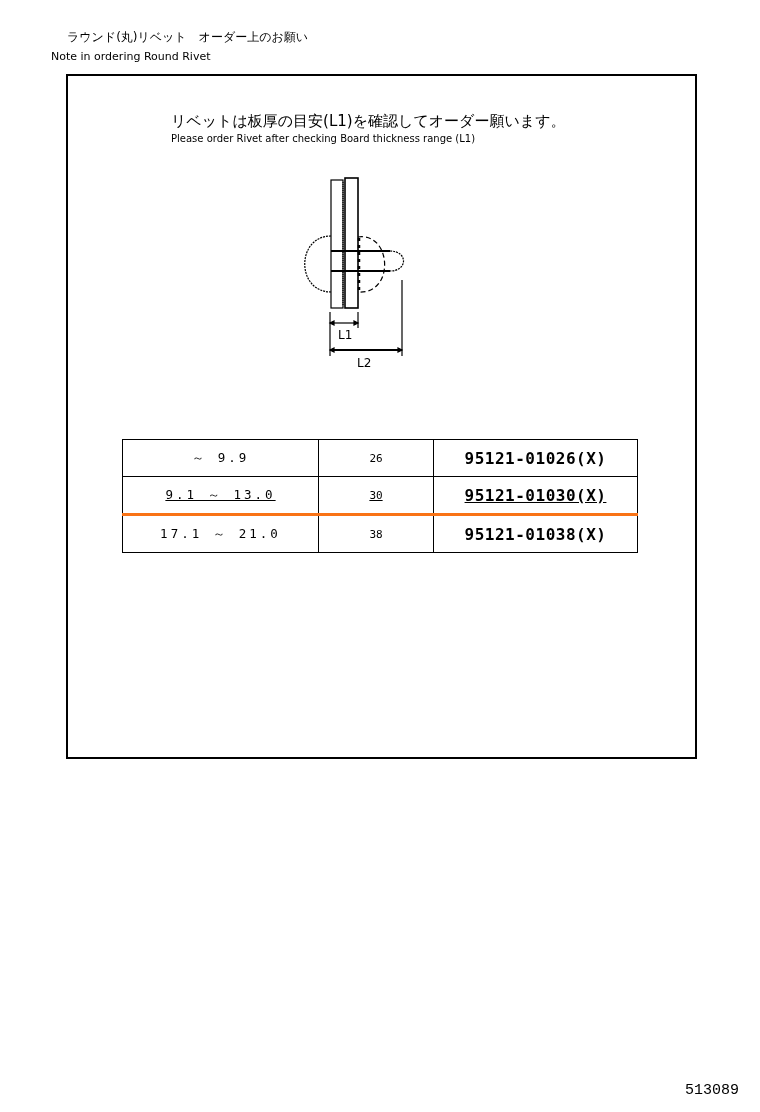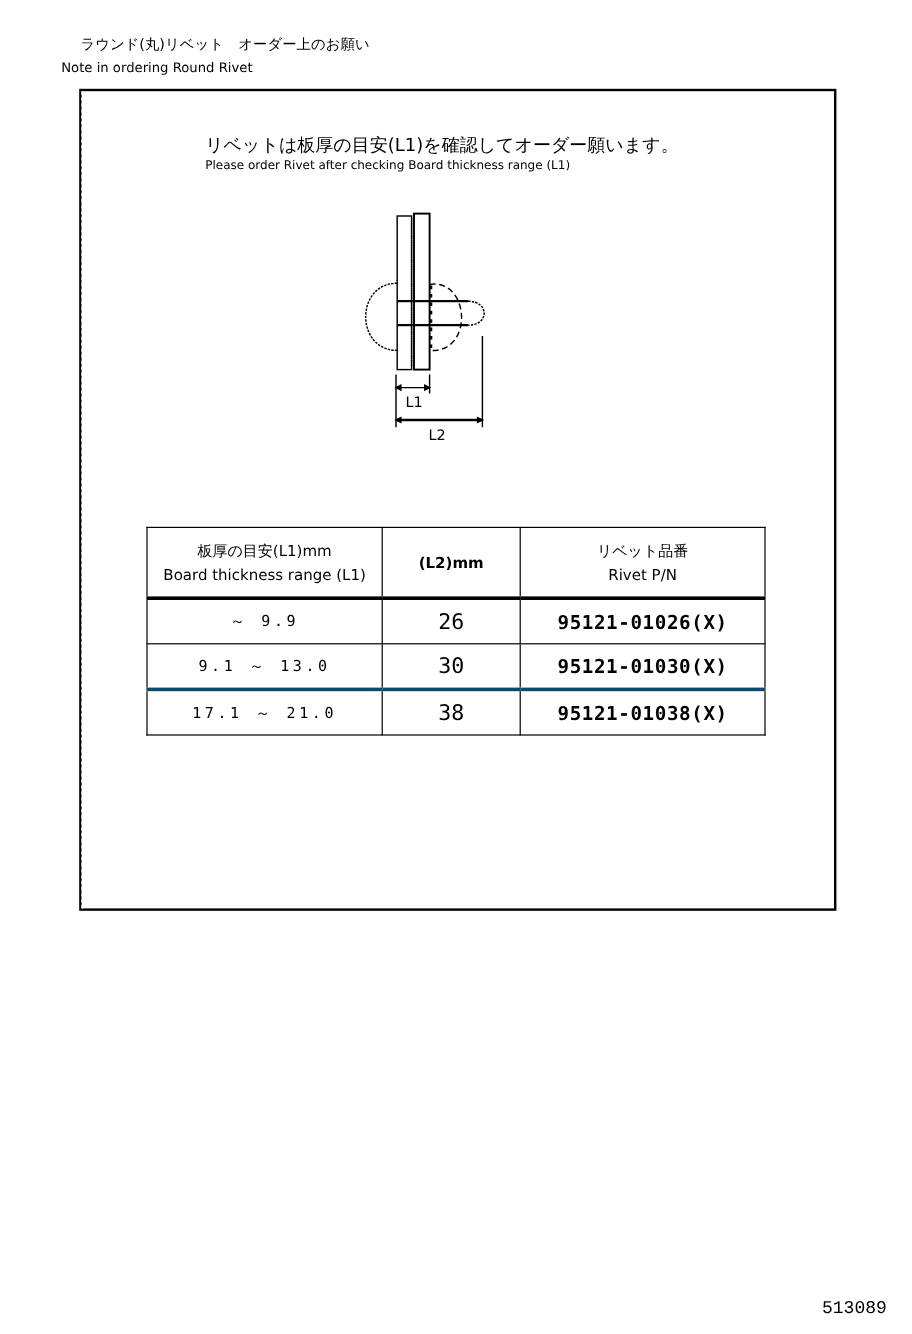--- a/index.html
+++ b/index.html
@@ -10,24 +10,24 @@
   .title-en { left: 51px; top: 50px; font-size: 11px; white-space: nowrap; }
   .frame { left: 66px; top: 74px; width: 627px; height: 681px; border: 2px solid #000; box-sizing: content-box; }
   .frame::before, .frame::after { content: ""; position: absolute; top: 0; bottom: 0; width: 0; border-left: 1px dashed #fff; }
   .instr-jp { left: 171px; top: 112px; font-size: 15px; white-space: nowrap; }
   .instr-en { left: 171px; top: 133px; font-size: 10px; white-space: nowrap; }
   .drawing { left: 290px; top: 170px; width: 130px; height: 210px; }
   .tbl { left: 122px; top: 439px; width: 515px; border-collapse: collapse; table-layout: fixed; }
   .tbl td, .tbl th { border: 1px solid #000; padding: 0; text-align: center; vertical-align: middle; font-weight: normal; }
   .tbl th { height: 57px; font-size: 12.5px; line-height: 20px; }
   .tbl tr.hdr th { border-bottom: 3px solid #000; }
-  .tbl tr.thick td { border-bottom: 3px solid #0c4a6e; }
+  .tbl tr.thick td { border-bottom: 3px solid #f97316; text-decoration: underline; }
   .tbl td { height: 36px; }
   .tbl td.range { font-size: 12.5px; letter-spacing: 3px; font-family: "DejaVu Sans Mono", monospace; }
-  .tbl td.l2 { font-size: 18px; font-family: "DejaVu Sans Mono", monospace; }
+  .tbl td.l2 { font-size: 11px; font-family: "DejaVu Sans Mono", monospace; }
   .tbl td.pn { font-size: 16px; font-weight: bold; font-family: "DejaVu Sans Mono", monospace; letter-spacing: 0.5px; }
   .doc-num { left: 685px; top: 1082px; font-size: 15px; font-family: Liberation Mono, monospace; }
 </style>
 </head>
 <body>
 
 <div class="abs title-jp">ラウンド(丸)リベット　オーダー上のお願い</div>
 <div class="abs title-en">Note in ordering Round Rivet</div>
 
 <div class="abs frame"></div>
@@ -69,33 +69,20 @@
   <text x="357" y="367" font-size="12" font-family="DejaVu Sans, sans-serif">L2</text>
 </svg>
 
 <table class="abs tbl">
   <colgroup>
     <col style="width:196px">
     <col style="width:115px">
     <col style="width:204px">
   </colgroup>
   <tbody>
-      <tr class="hdr">
-    <th>
-      <div>板厚の目安(L1)mm</div>
-      <div>Board thickness range (L1)</div>
-    </th>
-    <th>
-      <div style="font-weight:bold;">(L2)mm</div>
-    </th>
-    <th>
-      <div>リベット品番</div>
-      <div>Rivet P/N</div>
-    </th>
-  </tr>
   <tr>
     <td class="range">～ 9.9</td>
     <td class="l2">26</td>
     <td class="pn">95121-01026(X)</td>
   </tr>
   <tr class="thick">
     <td class="range">9.1 ～ 13.0</td>
     <td class="l2">30</td>
     <td class="pn">95121-01030(X)</td>
   </tr>

